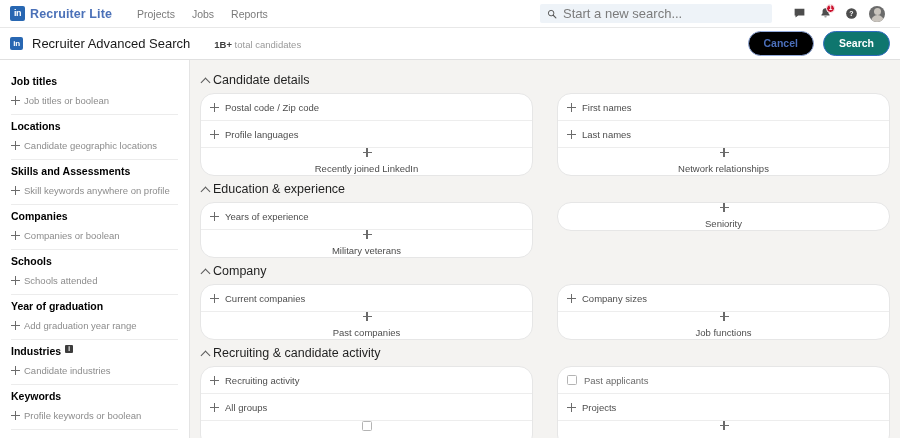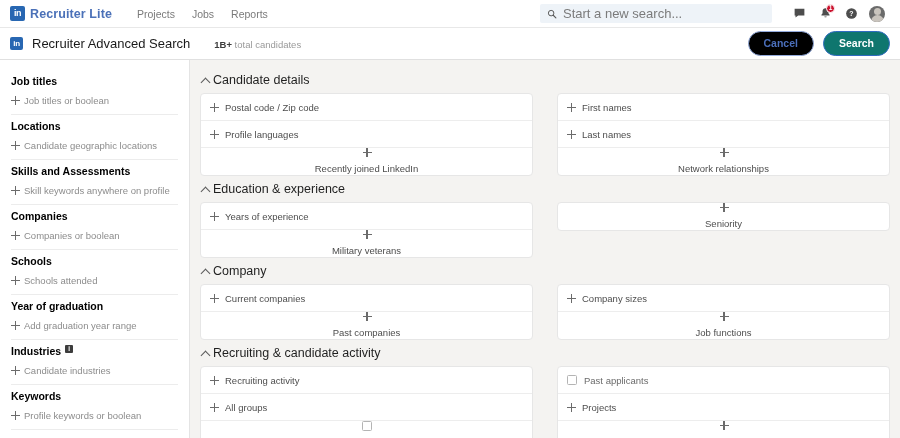--- a/index.html
+++ b/index.html
@@ -178,21 +178,21 @@
     border-left: 1.3px solid #5a5a5a;
     border-top: 1.3px solid #5a5a5a;
     transform: rotate(45deg);
   }
   .sec-title { font-size: 12.5px; color: #1f1f1f; font-weight: 400; }
   .cols { display: flex; gap: 24px; align-items: flex-start; }
   .col { flex: 1 1 0; min-width: 0; }
   .card {
     background: #ffffff;
     border: 1px solid #e6e6e6;
-    border-radius: 4px;
+    border-radius: 14px;
   }
   .row {
     display: flex; align-items: center; gap: 7px;
     height: 27px;
     padding: 0 9px;
     border-bottom: 1px solid #ededed;
     cursor: pointer;
   }
   .row:last-child { border-bottom: none; flex-direction: column; }
   .row-label { font-size: 9.5px; color: #4d4d4d; white-space: nowrap; }

